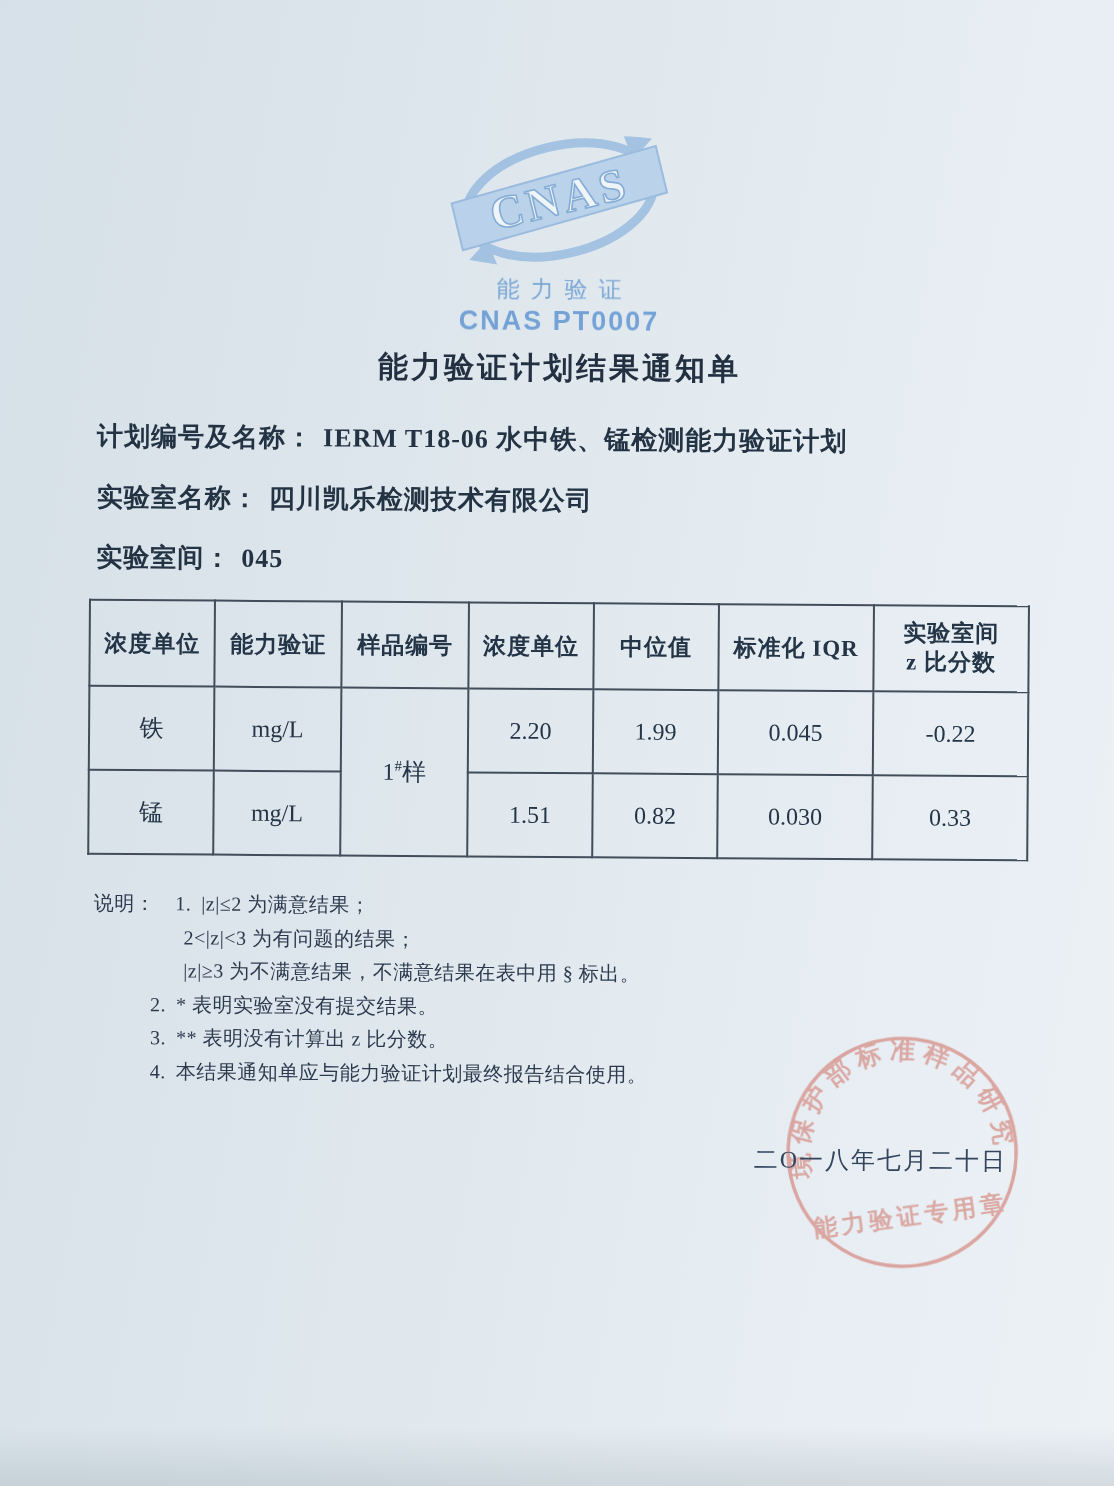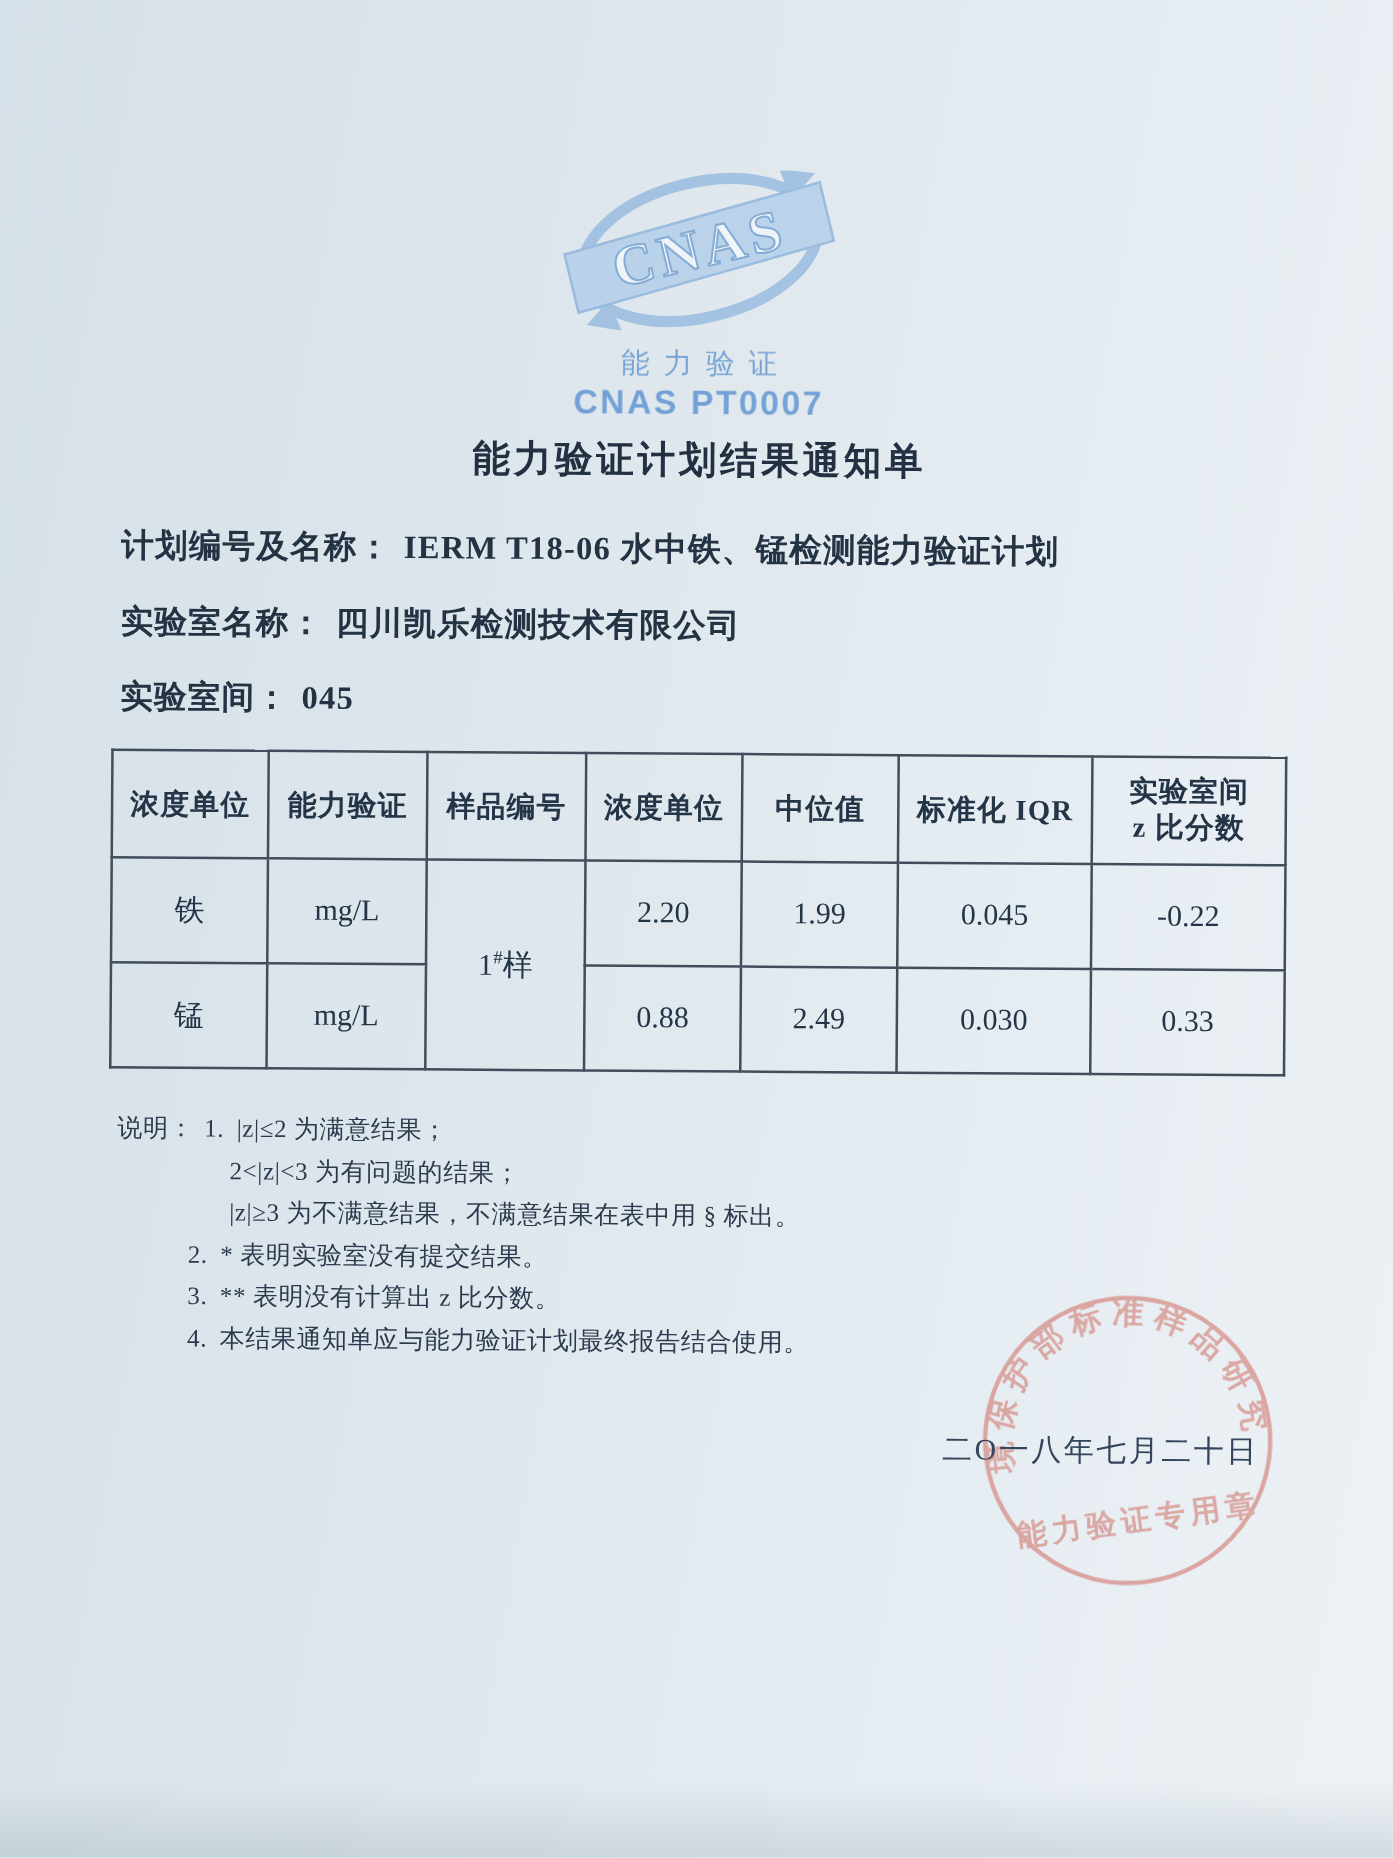--- a/index.html
+++ b/index.html
@@ -40,21 +40,21 @@
   table.results th,table.results td{border:2px solid #414d5a;text-align:center;vertical-align:middle;padding:0;}
   table.results th{font-size:23px;font-weight:bold;height:84px;letter-spacing:1px;}
   table.results td{font-size:24px;height:82px;}
   .pre{white-space:pre-line;line-height:1.25;}
   td.sample sup{font-size:15px;vertical-align:super;}
 
   
   .notes{position:absolute;left:95px;top:890px;width:650px;font-size:20px;color:#2c3a4e;
     line-height:33.5px;letter-spacing:0.5px;}
   .nline{white-space:nowrap;}
-  .nline .nlabel{margin-right:8px;}
+  .nline .nlabel{margin-right:20px;}
   .nline .no{margin-right:10px;}
   .indent1{padding-left:57px;}
   .indent2{padding-left:90px;}
 
   
   .doc-date{position:absolute;top:1142px;right:104px;font-size:24px;letter-spacing:2px;
     color:#33445c;z-index:3;white-space:nowrap;}
 
   
   .red-seal{position:absolute;left:781px;top:1026px;width:248px;height:248px;z-index:1;opacity:0.55;filter:blur(0.4px);}
@@ -119,22 +119,22 @@
           <td>mg/L</td>
           <td class="sample" rowspan="2"><span>1</span><sup>#</sup><span>样</span></td>
           <td>2.20</td>
           <td>1.99</td>
           <td>0.045</td>
           <td>-0.22</td>
         </tr>
         <tr>
           <td>锰</td>
           <td>mg/L</td>
-          <td>0.88</td>
-          <td>2.49</td>
+          <td>1.51</td>
+          <td>0.82</td>
           <td>0.030</td>
           <td>0.33</td>
         </tr>
       </tbody>
     </table>
 
     <div class="notes">
       <div class="nline">
         <span class="nlabel">说明：</span><span class="no">1.</span><span>|z|≤2 为满意结果；</span>
       </div>

